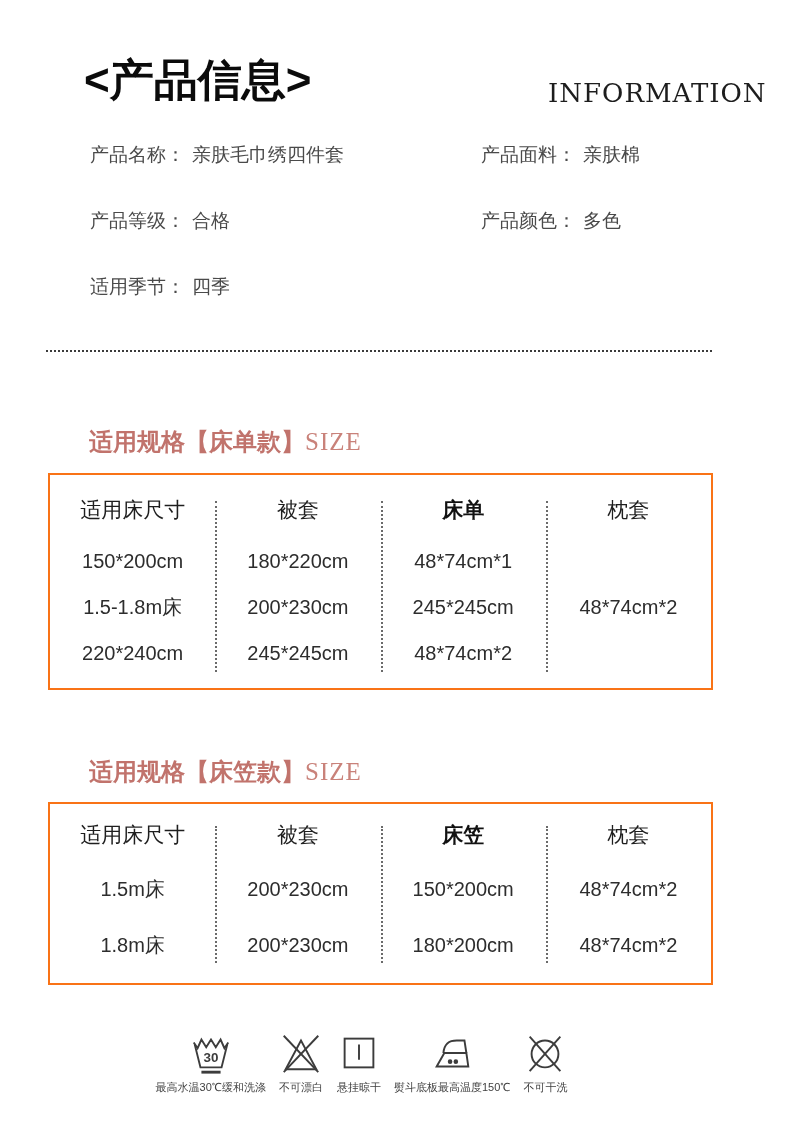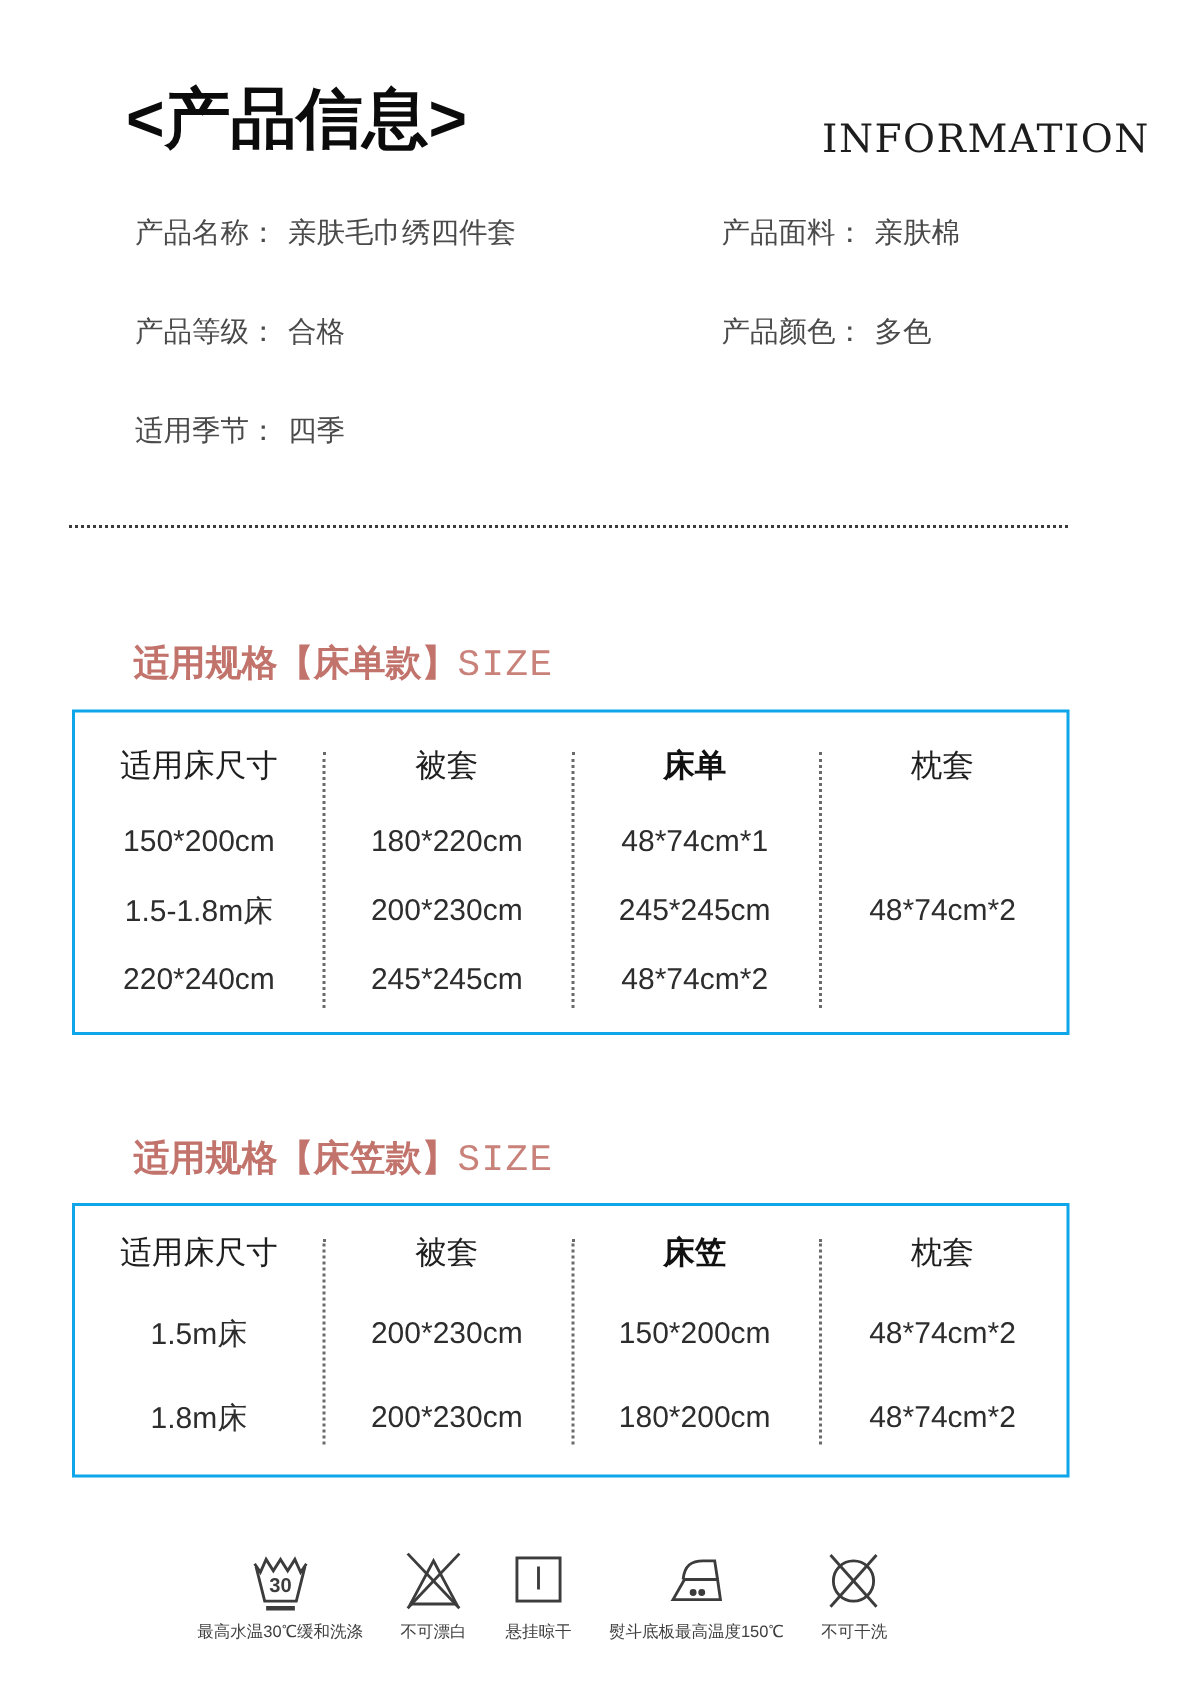--- a/index.html
+++ b/index.html
@@ -19,40 +19,40 @@
   .attr .lab{margin-right:7px;}
 
   .divider{position:absolute;left:46px;top:350px;width:666px;height:0;
          border-top:2px dotted #3b3b3b;}
 
   
   .sec-head{position:absolute;left:48px;width:664px;display:flex;
          justify-content:flex-start;align-items:baseline;}
   #sec1-head{top:426px;} #sec2-head{top:756px;}
   .sec-title{margin-left:41px;font-size:24px;font-weight:800;color:#c1736c;}
-  .size-label{margin-right:22px;font-size:25px;font-family:Liberation Mono, monospace;
+  .size-label{margin-right:22px;font-size:25px;font-family:Liberation Serif, serif;
          color:#c9827a;letter-spacing:1px;}
 
   
-  .spec-table{position:absolute;left:48px;width:661px;border:2px solid #0ea5e9;
+  .spec-table{position:absolute;left:48px;width:661px;border:2px solid #f97316;
          background:#fff;}
   #table1{top:473px;height:213px;} #table2{top:802px;height:179px;}
   .trow{display:grid;grid-template-columns:repeat(4,1fr);align-items:center;text-align:center;}
   #table1 .thead{height:56px;margin-top:7px;} #table1 .tdata{height:46px;}
   #table2 .thead{height:52px;margin-top:5px;} #table2 .tdata{height:56px;}
   .th{font-family:"Liberation Serif",serif;font-size:21px;color:#1e1e1e;}
   .th.bold{font-family:"Liberation Sans",sans-serif;font-weight:700;color:#111;}
   .td{font-size:20px;color:#2d2d2d;}
   .vsep{position:absolute;width:0;border-left:2px dotted #6a6a6a;}
   #table1 .vsep{top:26px;bottom:16px;} #table2 .vsep{top:22px;bottom:20px;}
   .vsep.s1{left:25%;} .vsep.s2{left:50%;} .vsep.s3{left:75%;}
 
   
   .care{position:absolute;left:0;top:1030px;width:724px;display:flex;
-        justify-content:center;align-items:flex-end;gap:24px;}
+        justify-content:center;align-items:flex-end;gap:12px;}
   .care-item{display:flex;flex-direction:column;align-items:center;}
   .care-item svg{width:46px;height:46px;stroke:#3c3c3c;fill:none;stroke-width:2;}
   .care-item svg text{fill:#3c3c3c;stroke:none;
         font-family:"Liberation Sans",sans-serif;font-weight:700;}
   .care-label{margin-top:4px;font-size:11px;color:#3f3f3f;white-space:nowrap;}
 </style>
 </head>
 <body>
 
 <div class="page">

